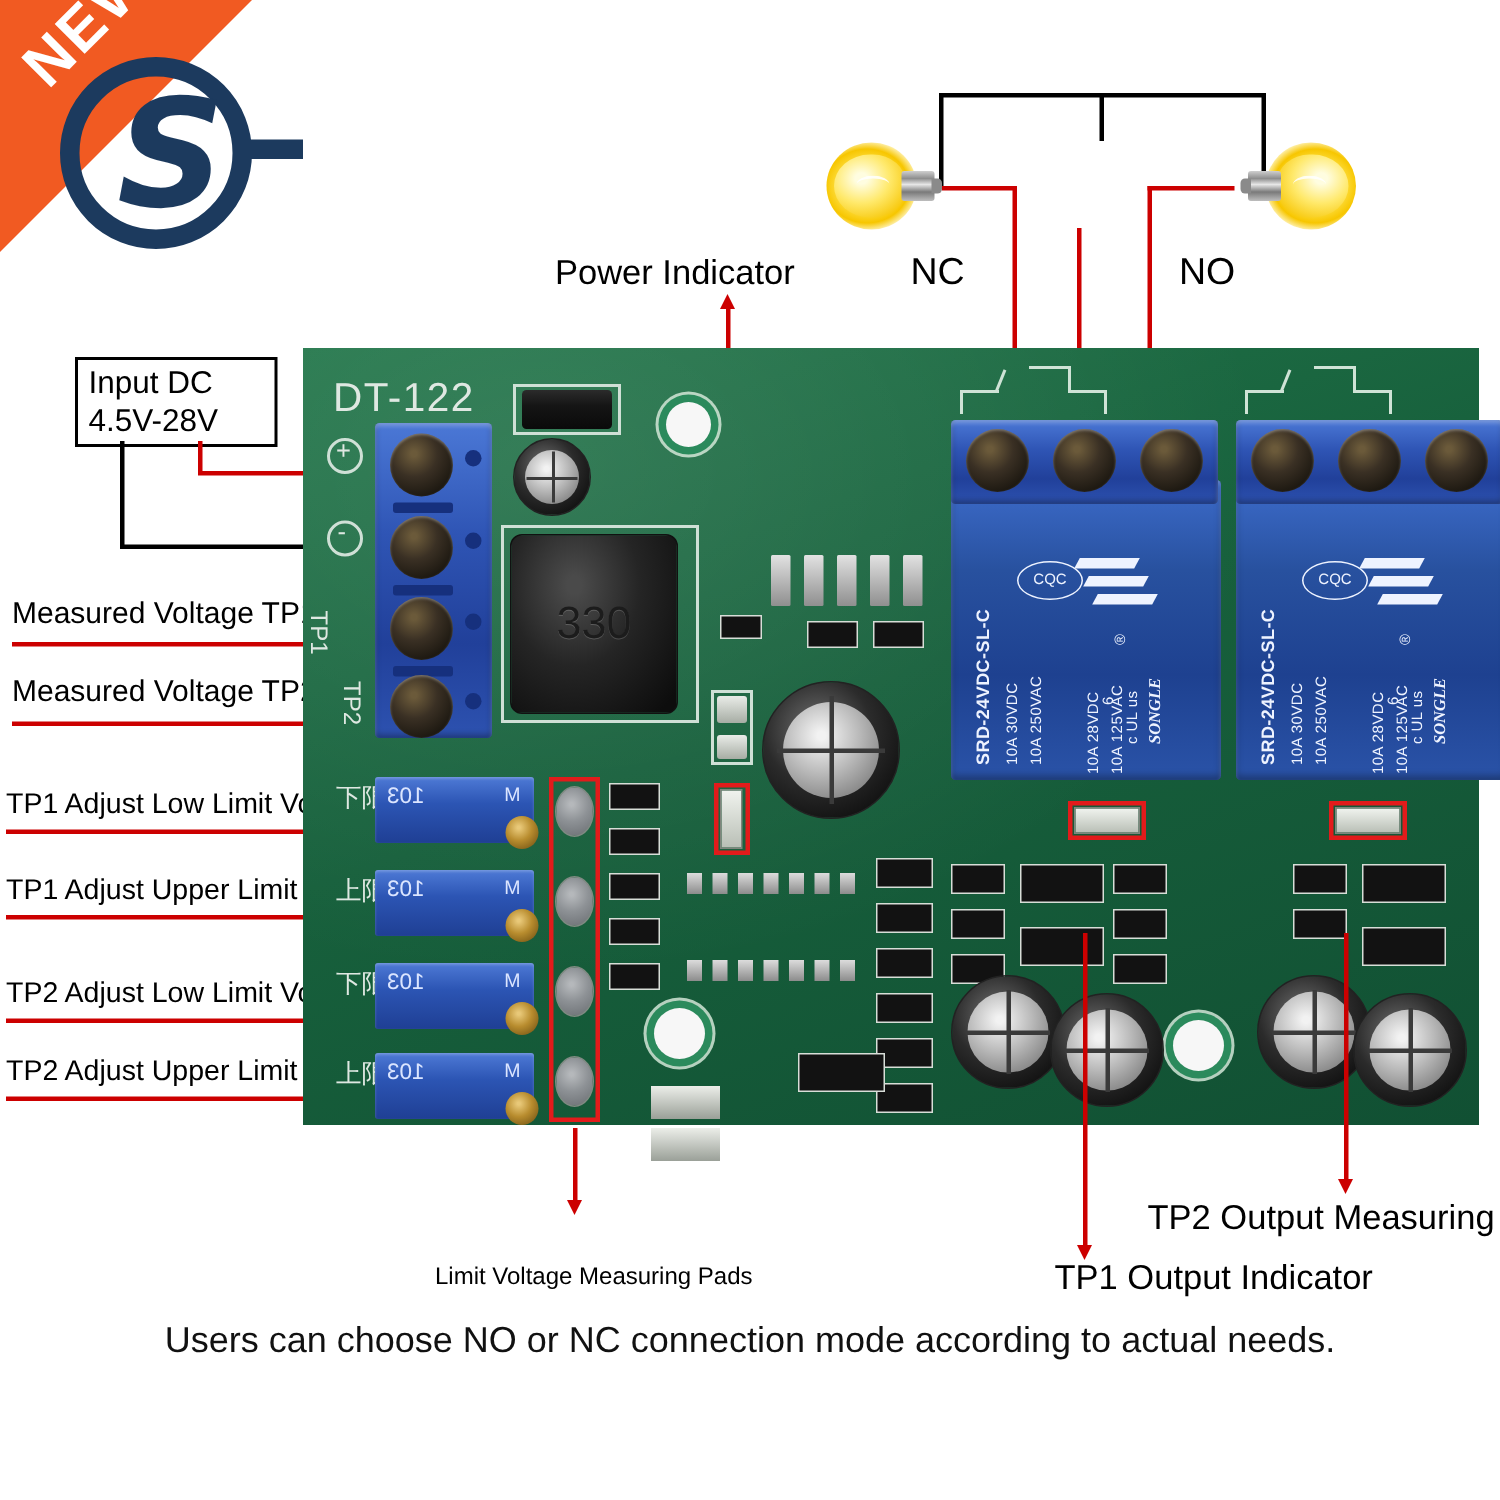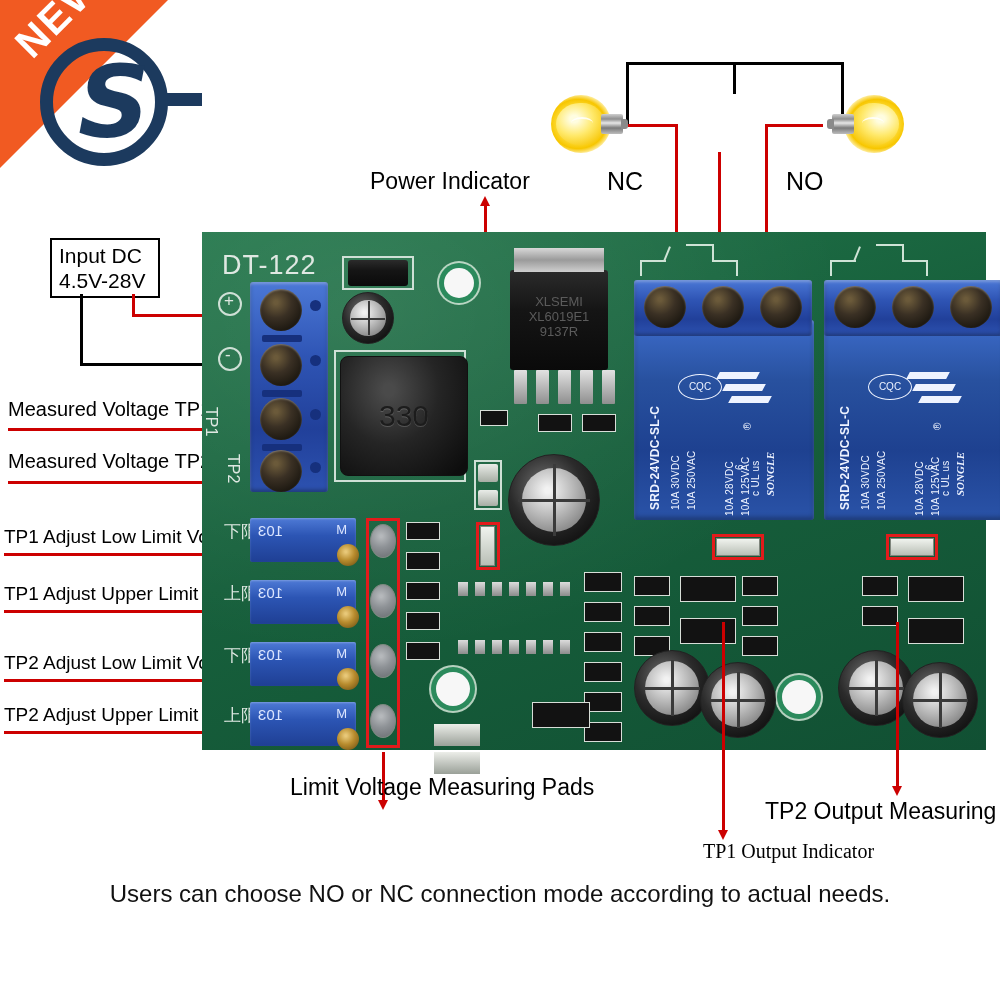--- a/index.html
+++ b/index.html
@@ -252,21 +252,21 @@
   <div class="rln" style="left:765px; top:124px; width:3px; height:186px;"></div>
   <div class="rln" style="left:765px; top:124px; width:58px; height:3px;"></div>
 
   <div class="lbl" style="left:607px; top:170px; font-size:25px;">NC</div>
   <div class="lbl" style="left:786px; top:170px; font-size:25px;">NO</div>
 
   <div class="lbl" style="left:370px; top:170px; font-size:23px;">Power Indicator</div>
   <div class="rln" style="left:484px; top:205px; width:3px; height:330px;"></div>
   <div class="arr-u" style="left:480px; top:196px;"></div>
 
-  <div class="boxlbl" id="input-dc-box" style="left:50px; top:238px; width:110px; text-align:left;">
+  <div class="boxlbl" id="input-dc-box" style="left:50px; top:238px; width:135px; text-align:left;">
     <div>Input DC</div>
     <div>4.5V-28V</div>
   </div>
 
   <div class="rln" style="left:132px; top:294px; width:3px; height:22px;"></div>
   <div class="rln" style="left:132px; top:314px; width:162px; height:3px;"></div>
 
   <div class="ln" style="left:80px; top:294px; width:3px; height:72px;"></div>
   <div class="ln" style="left:80px; top:363px; width:215px; height:3px;"></div>
 
@@ -345,34 +345,26 @@
     <div class="silk-out" style="left:140px; top:24px; width:72px; height:34px;"></div>
     <div class="to252" style="left:146px; top:28px; width:60px; height:26px;"></div>
 
     <div class="cap-el" style="left:140px; top:60px; width:52px; height:52px;">
       <div class="top"></div>
       <div class="cross1" style="left:49%; top:16%; width:2px; height:68%;"></div>
       <div class="cross2" style="left:16%; top:49%; width:68%; height:2px;"></div>
     </div>
 
     <div class="silk-out" style="left:132px; top:118px; width:132px; height:132px;"></div>
-    <div class="inductor" style="left:138px; top:124px; width:128px; height:120px;">
+    <div class="inductor" style="left:138px; top:124px; width:112px; height:120px;">
       <div class="code">330</div>
     </div>
 
     <div class="hole" style="left:242px; top:36px; width:30px; height:30px;"></div>
 
-    <div class="to252" style="left:308px; top:38px; width:98px; height:100px;">
-      <div class="tab"></div>
-      <div class="txt">
-        <div>XLSEMI</div>
-        <div>XL6019E1</div>
-        <div>9137R</div>
-      </div>
-    </div>
     <div class="lead" style="left:312px; top:138px; width:13px; height:34px;"></div>
     <div class="lead" style="left:334px; top:138px; width:13px; height:34px;"></div>
     <div class="lead" style="left:356px; top:138px; width:13px; height:34px;"></div>
     <div class="lead" style="left:378px; top:138px; width:13px; height:34px;"></div>
     <div class="lead" style="left:400px; top:138px; width:13px; height:34px;"></div>
 
     <div class="led-box" style="left:274px; top:290px; width:24px; height:48px;"></div>
     <div class="led-body" style="left:278px; top:294px; width:15px; height:40px;"></div>
     <div class="silk-out" style="left:272px; top:228px; width:28px; height:50px;"></div>
     <div class="pad" style="left:276px; top:232px; width:20px; height:18px;"></div>
@@ -538,25 +530,25 @@
       <div class="cross2" style="left:12%; top:49%; width:76%; height:3px;"></div>
     </div>
 
     <div class="smd-pad" style="left:232px; top:492px; width:46px; height:22px;"></div>
     <div class="smd-pad" style="left:232px; top:520px; width:46px; height:22px;"></div>
     <div class="smd" style="left:330px; top:470px; width:58px; height:26px;"></div>
   </div>
 
   <div class="rln" style="left:382px; top:752px; width:3px; height:52px;"></div>
   <div class="arr-d" style="left:378px; top:800px;"></div>
-  <div class="lbl" style="left:290px; top:776px; font-size:23px;">Limit Voltage Measuring Pads</div>
+  <div class="lbl" style="left:290px; top:841px; font-size:16px;">Limit Voltage Measuring Pads</div>
 
   <div class="rln" style="left:722px; top:622px; width:3px; height:212px;"></div>
   <div class="arr-d" style="left:718px; top:830px;"></div>
-  <div class="lbl" style="left:703px; top:840px; font-size:20px;font-family:Liberation Serif, serif;">TP1 Output Indicator</div>
+  <div class="lbl" style="left:703px; top:840px; font-size:23px;">TP1 Output Indicator</div>
 
   <div class="rln" style="left:896px; top:622px; width:3px; height:168px;"></div>
   <div class="arr-d" style="left:892px; top:786px;"></div>
   <div class="lbl" style="left:765px; top:800px; font-size:23px;">TP2 Output Measuring</div>
 
   <div class="caption">Users can choose NO or NC connection mode according to actual needs.</div>
 
 </div>
 
 </body></html>

